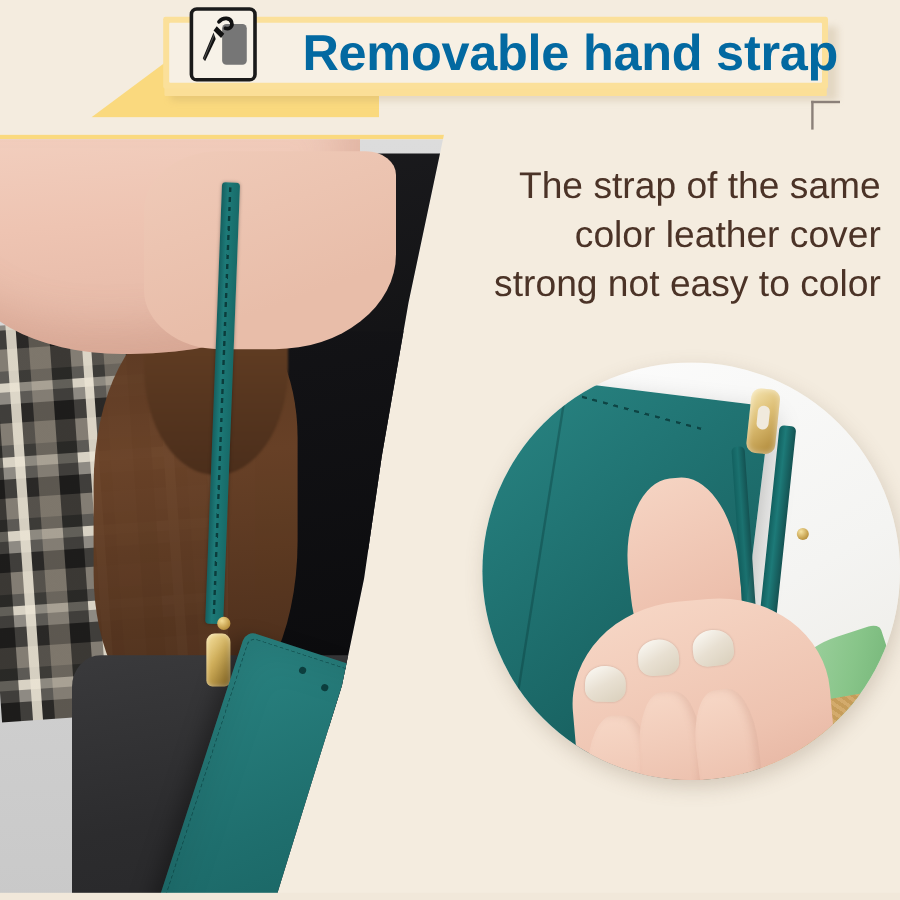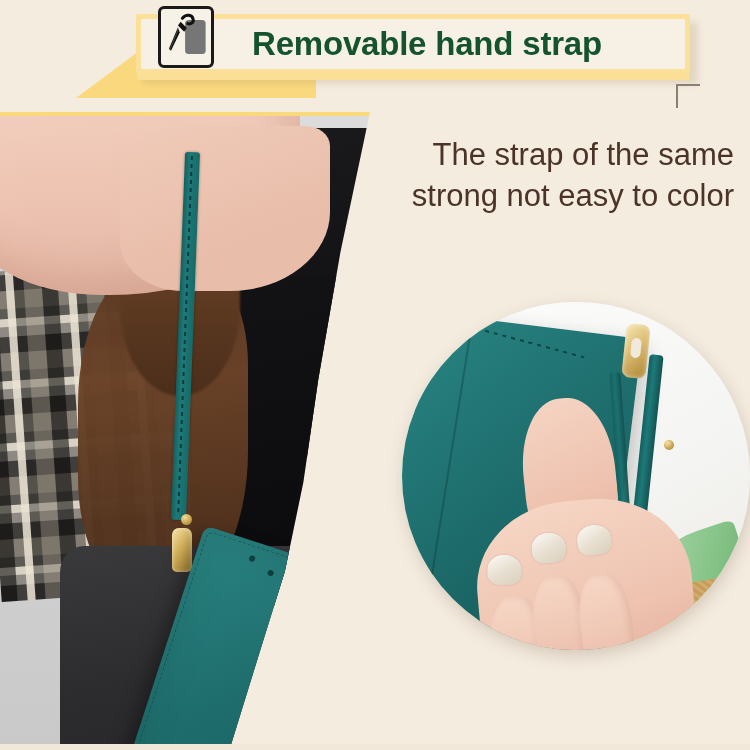--- a/index.html
+++ b/index.html
@@ -57,23 +57,23 @@
     position: absolute;
     left: 5px; top: 5px;
     right: 5px; bottom: 5px;
     background: #f7f0e4;
     border-radius: 1px;
   }
   .banner-title {
     position: absolute;
     left: 116px; top: 50%;
     transform: translateY(-50%);
-    font-size: 33px;
+    font-size: 42px;
     font-weight: bold;
-    color: #14532d;
+    color: #0369a1;
     letter-spacing: -0.2px;
     white-space: nowrap;
     font-stretch: condensed;
     transform-origin: left center;
   }
   .icon-badge {
     position: absolute;
     left: 22px; top: -8px;
     width: 56px; height: 62px;
     background: #f7f2e8;
@@ -376,20 +376,21 @@
             <i style="left:22px;top:8px;"></i>
             <i style="left:44px;top:17px;"></i>
         </div>
         <div class="pm-case-bar"></div>
       </div>
     </div>
   </div>
 
   <div class="desc-block">
     <span class="line">The strap of the same</span>
+    <span class="line">color leather cover</span>
     <span class="line">strong not easy to color</span>
   </div>
 
   <div class="circle-inset">
     <div class="ci-bg"></div>
     <div class="ci-leaf"></div>
     <div class="ci-leaf2"></div>
     <div class="ci-board"></div>
     <div class="ci-case">
       <div class="ci-case-seam"></div>

